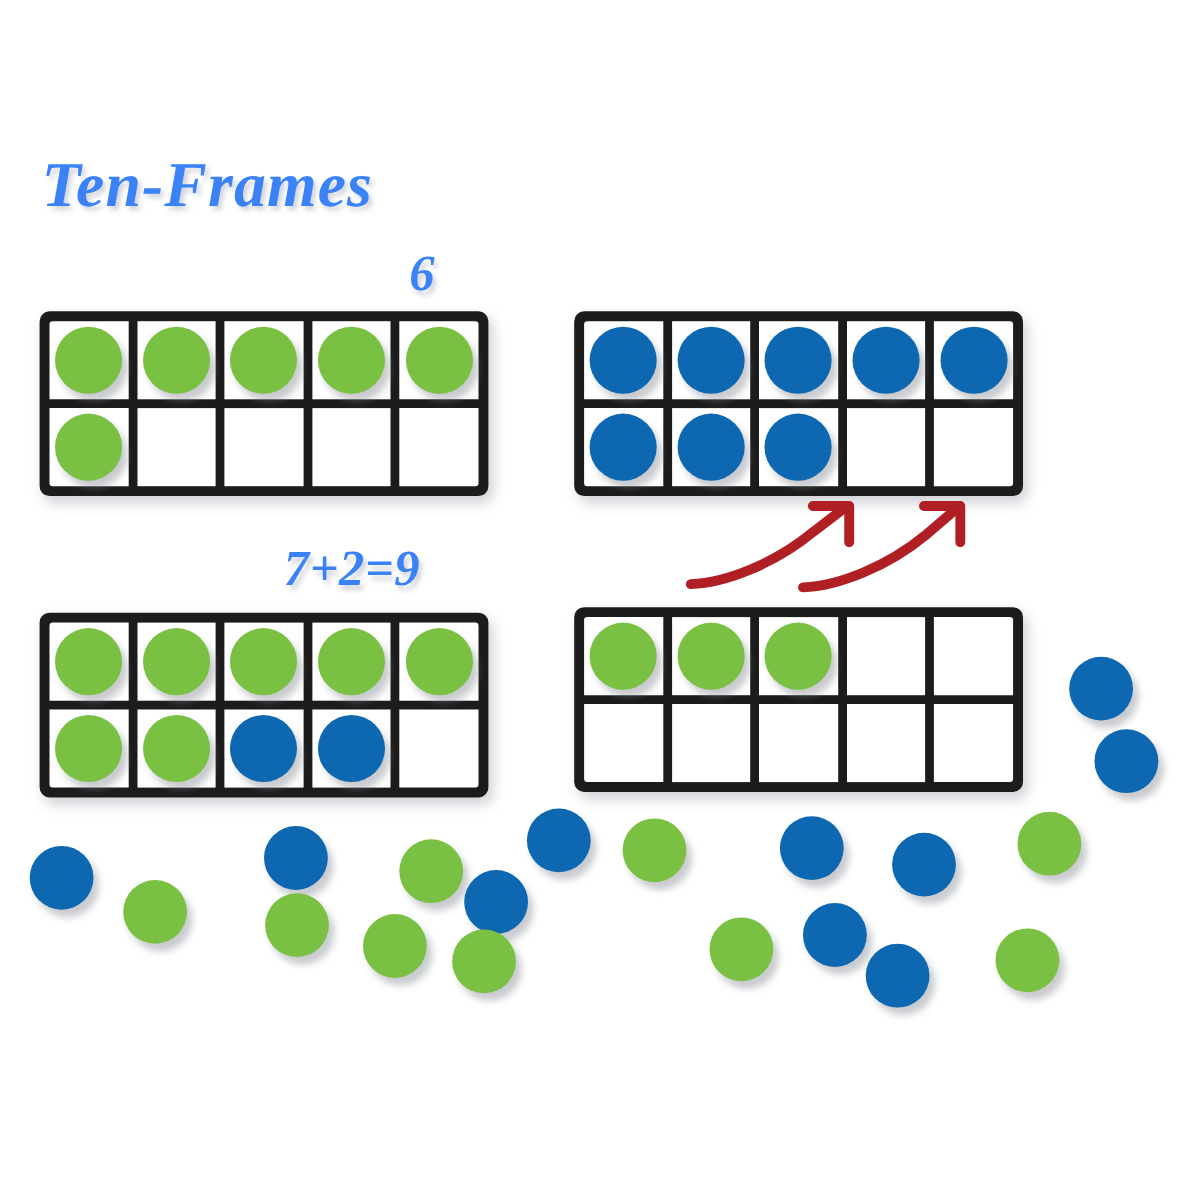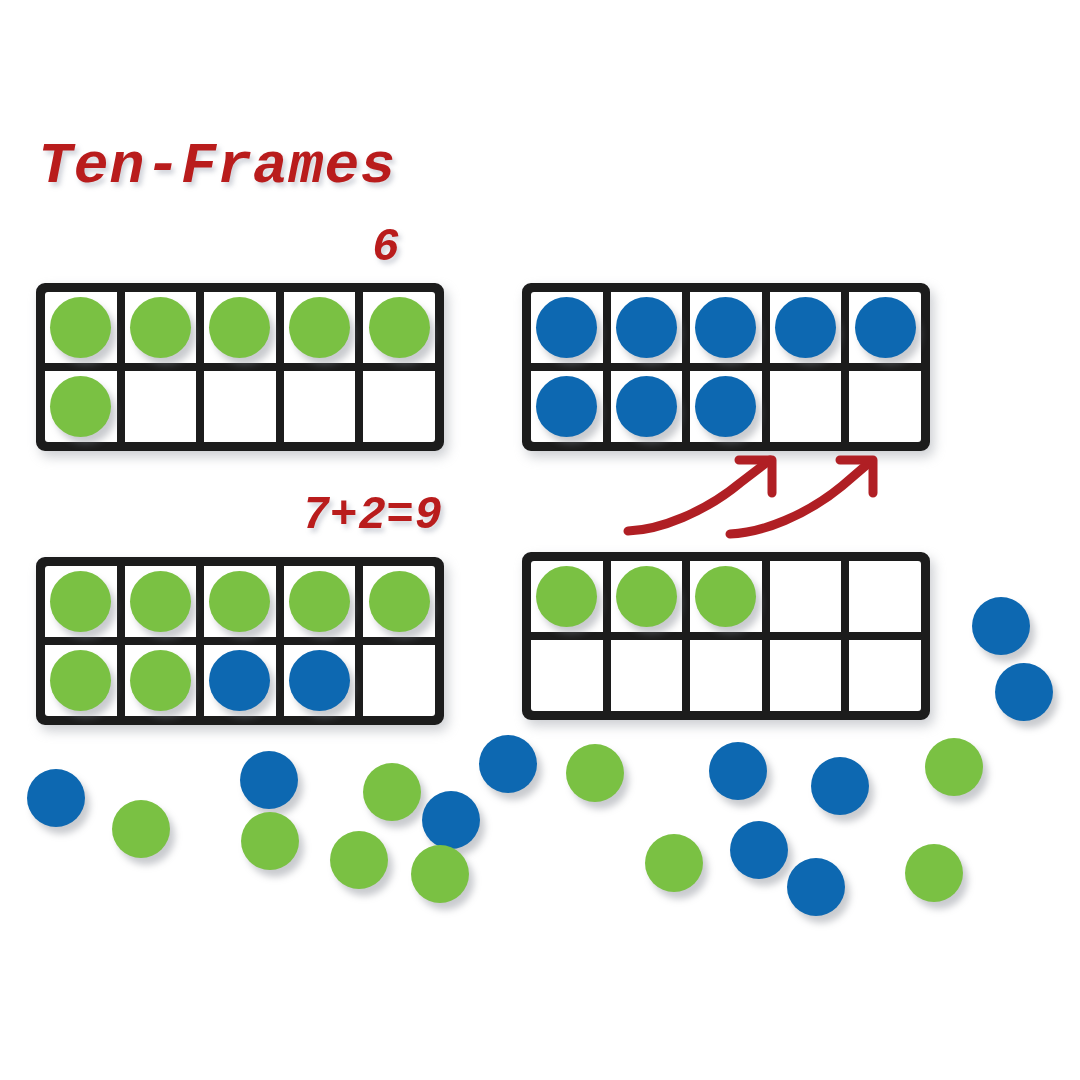--- a/index.html
+++ b/index.html
@@ -15,22 +15,22 @@
     position: relative;
     width: 1080px;
     height: 1080px;
     background: #ffffff;
     overflow: hidden;
   }
 
   
   .hand-text {
     position: absolute;
-    color: #b91c1c;
-    font-family: Liberation Mono, monospace;
+    color: #3b82f6;
+    font-family: Liberation Serif, serif;
     font-weight: 700;
     white-space: nowrap;
     text-shadow: 3px 4px 5px rgba(120,130,150,0.35);
     letter-spacing: 0.5px;
   }
   #title {
     left: 38px;
     top: 134px;
     font-size: 58px;
     font-style: italic;
@@ -101,21 +101,21 @@
 </head>
 <body>
 
 <div id="stage">
 
   <div class="hand-text" id="title">Ten-Frames</div>
 
   <div class="hand-text eq-label" style="left:372px; top:222px;">6</div>
 
 
-  <div class="hand-text eq-label" style="left:258px; top:490px;margin-left:44px;">7+2=9</div>
+  <div class="hand-text eq-label" style="left:258px; top:490px;">7+2=9</div>
 
   <div class="ten-frame" id="frame-1" style="left:36px; top:283px;">
       <div class="cell tl">
         <div class="chip green"></div>
       </div>
       <div class="cell">
         <div class="chip green"></div>
       </div>
       <div class="cell">
         <div class="chip green"></div>

